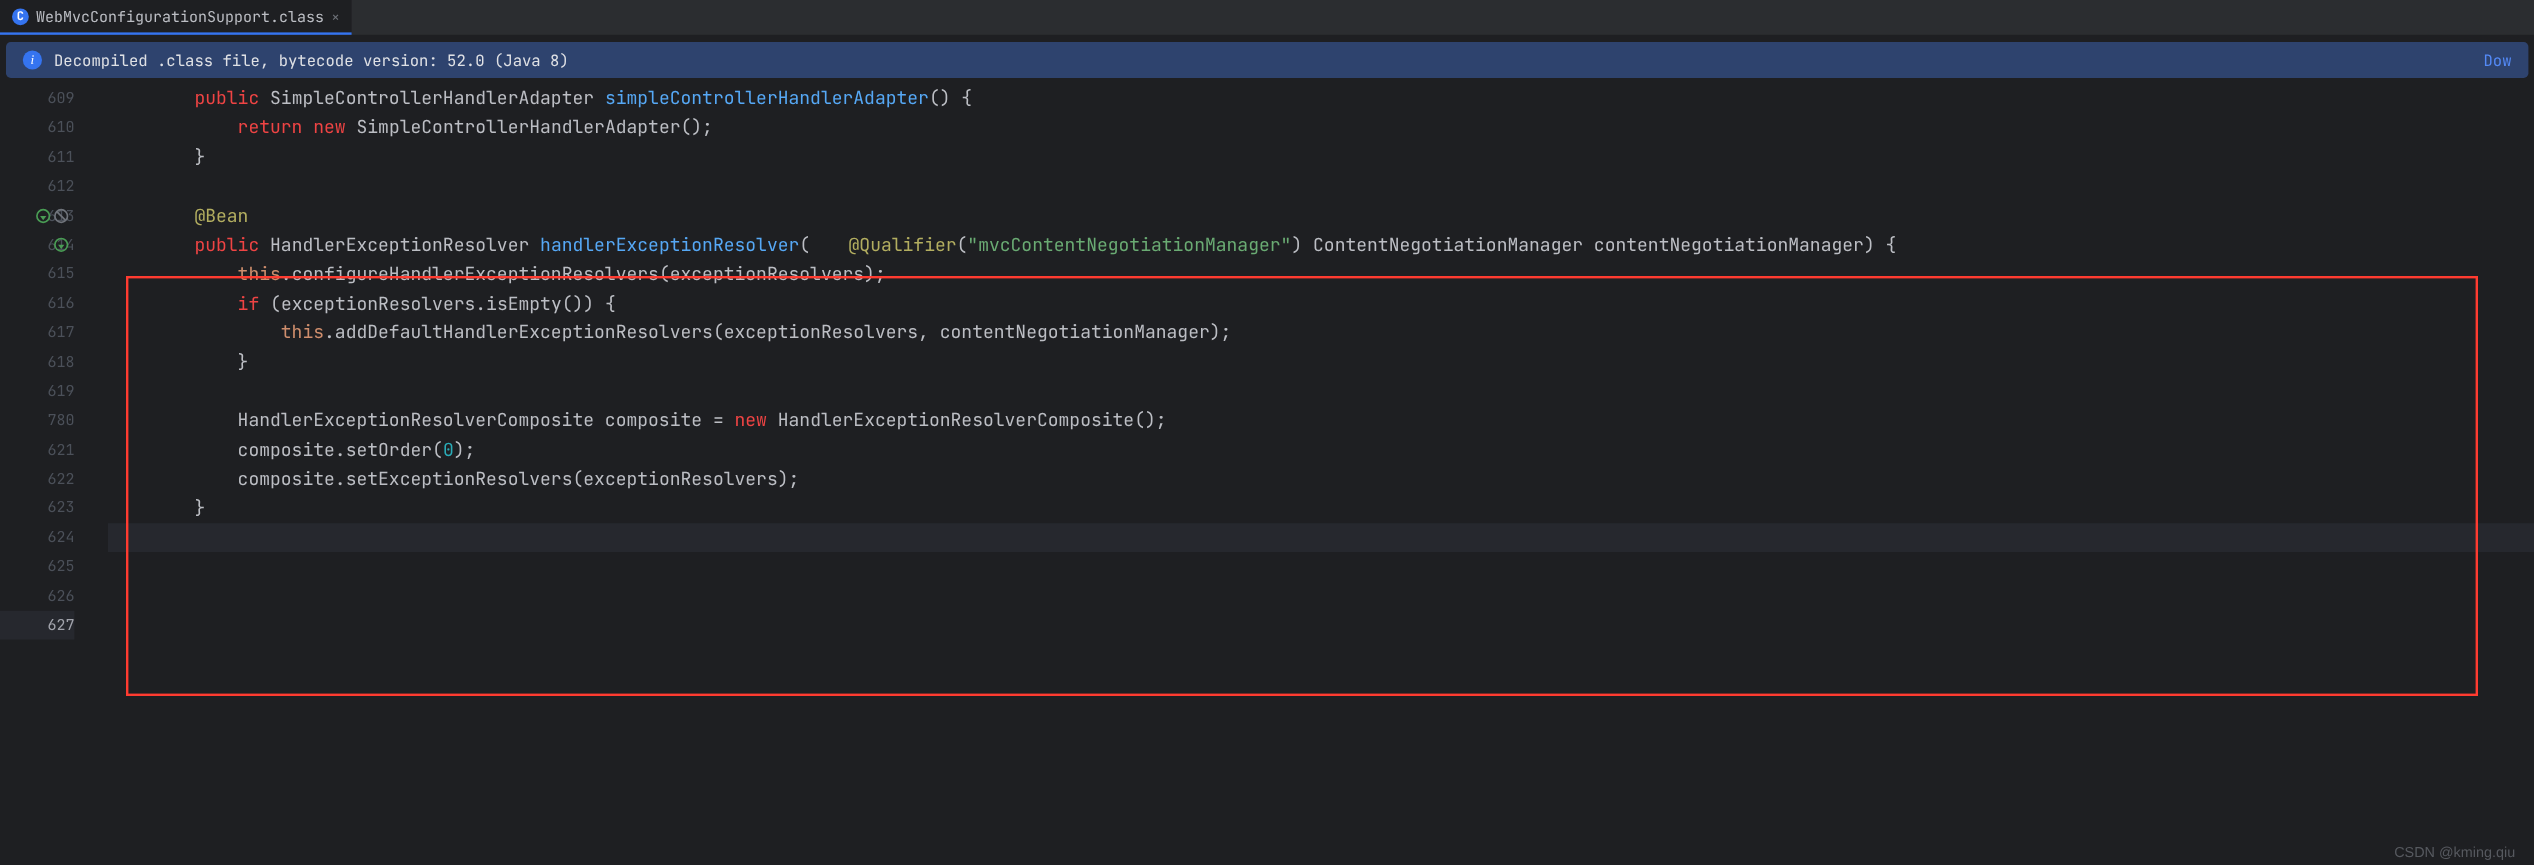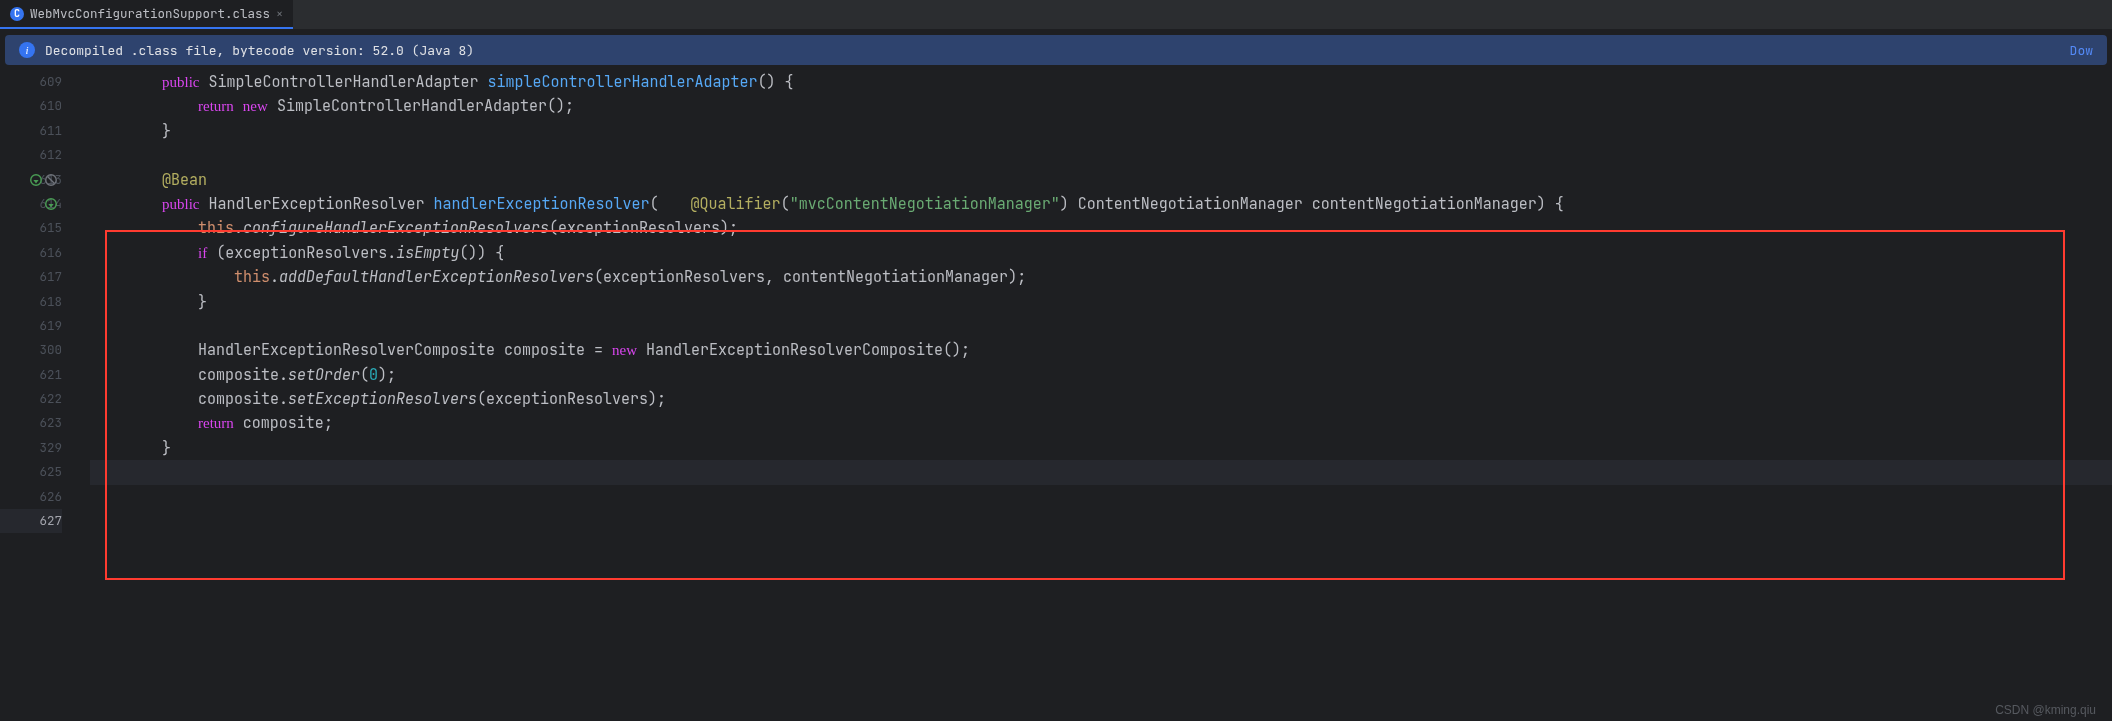--- a/index.html
+++ b/index.html
@@ -91,24 +91,24 @@
     gap: 1px;
   }
   .gutter-icons svg { width: 14px; height: 14px; }
   .code {
     flex: 1;
     font-family: inherit;
     font-size: 15px;
     position: relative;
   }
   .code .line.current { background: #26282e; }
-  .kw { color: #d946ef; font-family: Liberation Serif, serif; }
+  .kw { color: #ef4444; }
   .type { color: #bcbec4; }
   .method-decl { color: #56a8f5; }
-  .call { color: #bcbec4; font-style: italic; }
+  .call { color: #bcbec4; }
   .str { color: #6aab73; }
   .num { color: #2aacb8; }
   .ann { color: #b3ae60; }
   .field-this { color: #cf8e6d; }
   .punct { color: #bcbec4; }
   .param-ann { color: #b3ae60; padding-left: 32px; }
   .param { color: #bcbec4; }
   .red-box {
     position: absolute;
     border: 2px solid #ff3b30;
@@ -160,44 +160,43 @@
           </svg></span></div>
       <div class="line">614<span class="gutter-icons"><svg viewBox="0 0 16 16">
             <circle cx="8" cy="8" r="6" fill="none" stroke="#499c54" stroke-width="1.6"></circle>
             <path d="M8 4l3 4H5z" fill="#499c54" transform="rotate(180 8 8)"></path>
           </svg></span></div>
       <div class="line">615</div>
       <div class="line">616</div>
       <div class="line">617</div>
       <div class="line">618</div>
       <div class="line">619</div>
-      <div class="line">300</div>
+      <div class="line">780</div>
       <div class="line">621</div>
       <div class="line">622</div>
       <div class="line">623</div>
-      <div class="line">329</div>
+      <div class="line">624</div>
       <div class="line">625</div>
       <div class="line">626</div>
       <div class="line current">627</div>
     </div>
   <div class="code" id="code">
       <div class="line"><span>        </span><span class="kw">public</span><span> </span><span class="type">SimpleControllerHandlerAdapter</span><span> </span><span class="method-decl">simpleControllerHandlerAdapter</span><span class="punct">() {</span></div>
       <div class="line"><span>            </span><span class="kw">return</span><span> </span><span class="kw">new</span><span> </span><span class="type">SimpleControllerHandlerAdapter</span><span class="punct">();</span></div>
       <div class="line"><span>        </span><span class="punct">}</span></div>
       <div class="line"><span></span></div>
       <div class="line"><span>        </span><span class="ann">@Bean</span></div>
       <div class="line"><span>        </span><span class="kw">public</span><span> </span><span class="type">HandlerExceptionResolver</span><span> </span><span class="method-decl">handlerExceptionResolver</span><span class="punct">(</span><span class="param-ann">@Qualifier</span><span class="punct">(</span><span class="str">"mvcContentNegotiationManager"</span><span class="punct">)</span><span> </span><span class="type">ContentNegotiationManager</span><span> </span><span class="param">contentNegotiationManager</span><span class="punct">) {</span></div>
       <div class="line"><span>            </span><span class="field-this">this</span><span class="punct">.</span><span class="call">configureHandlerExceptionResolvers</span><span class="punct">(</span><span>exceptionResolvers</span><span class="punct">);</span></div>
       <div class="line"><span>            </span><span class="kw">if</span><span> </span><span class="punct">(</span><span>exceptionResolvers</span><span class="punct">.</span><span class="call">isEmpty</span><span class="punct">()) {</span></div>
       <div class="line"><span>                </span><span class="field-this">this</span><span class="punct">.</span><span class="call">addDefaultHandlerExceptionResolvers</span><span class="punct">(</span><span>exceptionResolvers</span><span class="punct">, </span><span>contentNegotiationManager</span><span class="punct">);</span></div>
       <div class="line"><span>            </span><span class="punct">}</span></div>
       <div class="line"><span></span></div>
       <div class="line"><span>            </span><span class="type">HandlerExceptionResolverComposite</span><span> </span><span>composite</span><span> = </span><span class="kw">new</span><span> </span><span class="type">HandlerExceptionResolverComposite</span><span class="punct">();</span></div>
       <div class="line"><span>            </span><span>composite</span><span class="punct">.</span><span class="call">setOrder</span><span class="punct">(</span><span class="num">0</span><span class="punct">);</span></div>
       <div class="line"><span>            </span><span>composite</span><span class="punct">.</span><span class="call">setExceptionResolvers</span><span class="punct">(</span><span>exceptionResolvers</span><span class="punct">);</span></div>
-      <div class="line"><span>            </span><span class="kw">return</span><span> </span><span>composite</span><span class="punct">;</span></div>
       <div class="line"><span>        </span><span class="punct">}</span></div>
       <div class="line current"><span></span></div>
     </div>
   <div class="red-box"></div>
 </div>
 
 <div class="watermark">CSDN @kming.qiu</div>
 
 </body></html>

